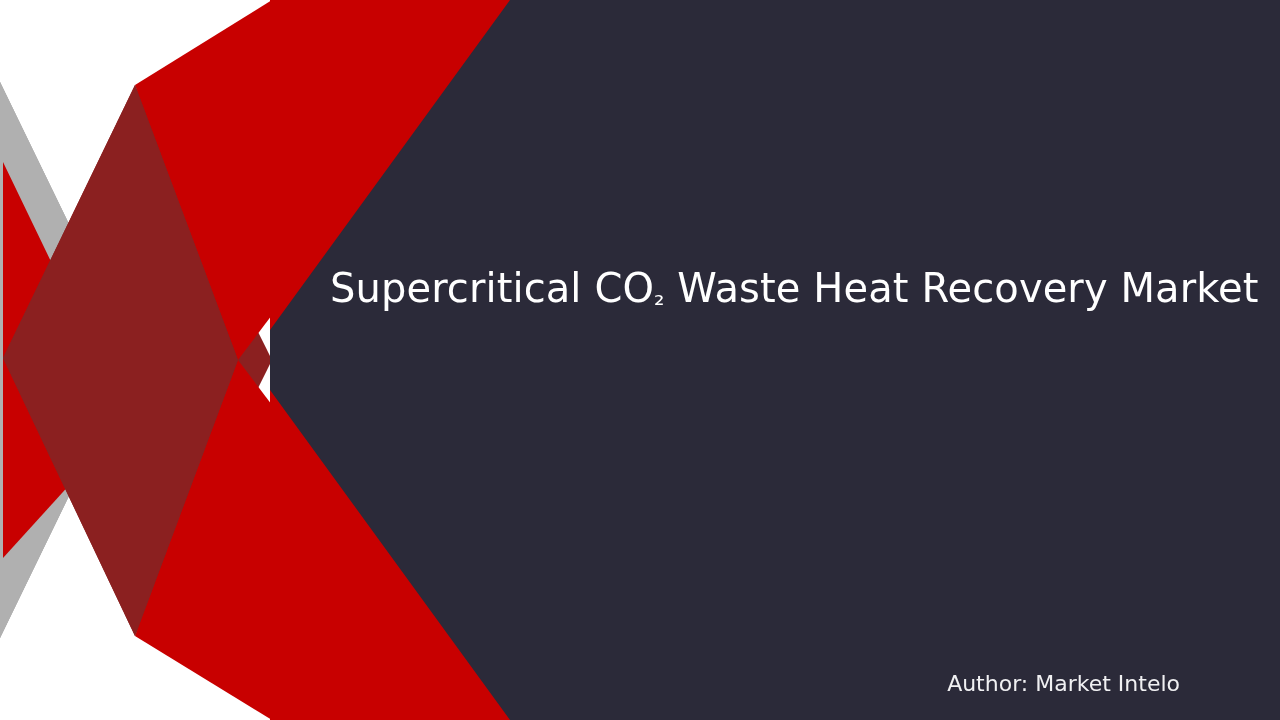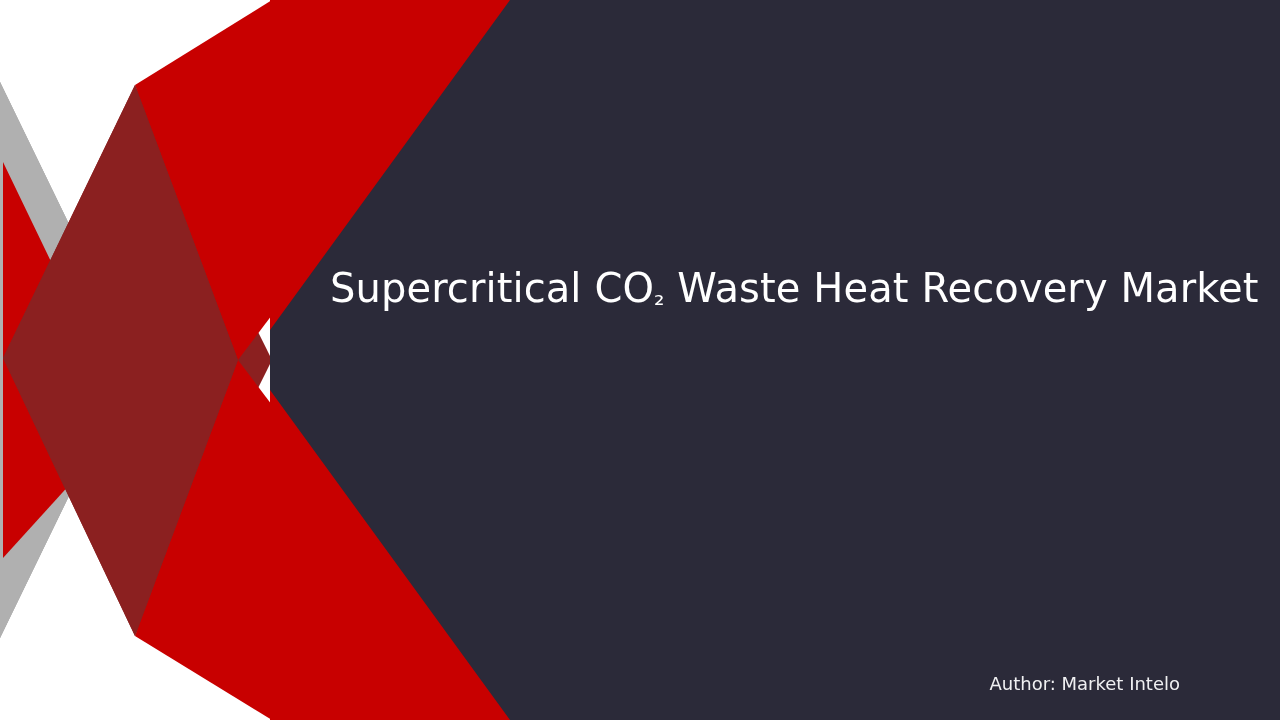--- a/index.html
+++ b/index.html
@@ -66,21 +66,21 @@
     font-weight: 400;
     line-height: 34px;
     white-space: nowrap;
   }
 
   .author {
     position: absolute;
     right: 100px;
     top: 672px;
     color: #f0f0f2;
-    font-size: 18px;
+    font-size: 22px;
     font-weight: 400;
     line-height: 24px;
     text-align: right;
     white-space: nowrap;
   }
 </style>
 </head>
 <body>
 
 <div id="slide" style="background: #ef4444;">

